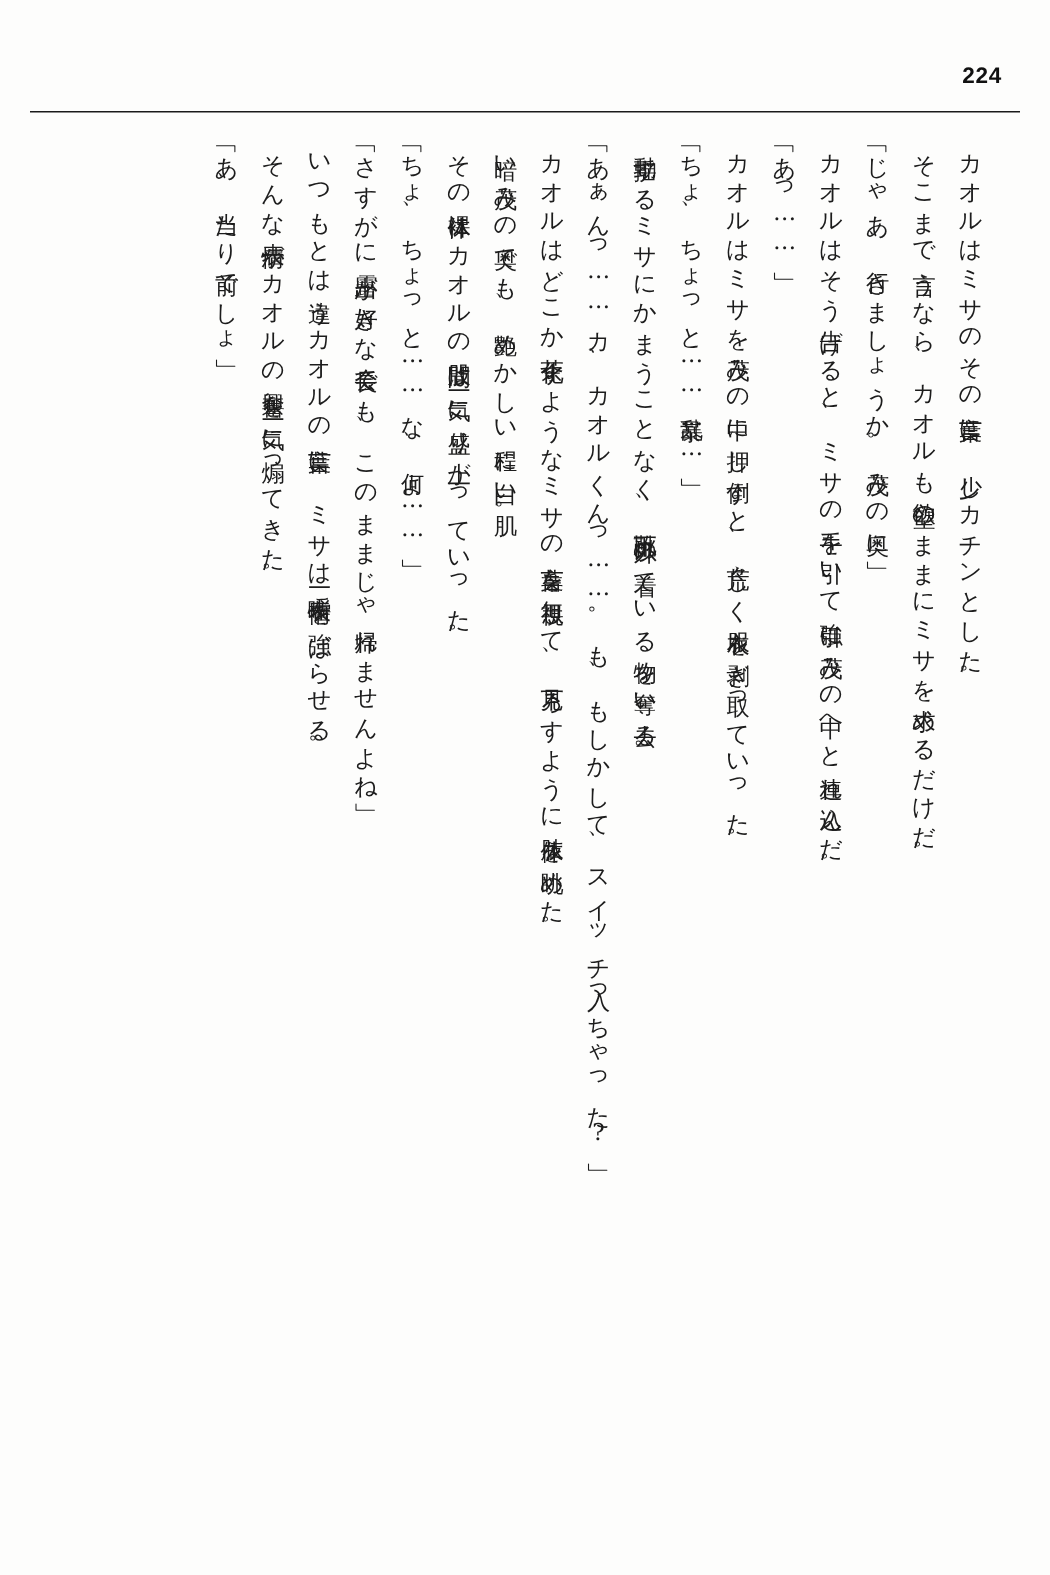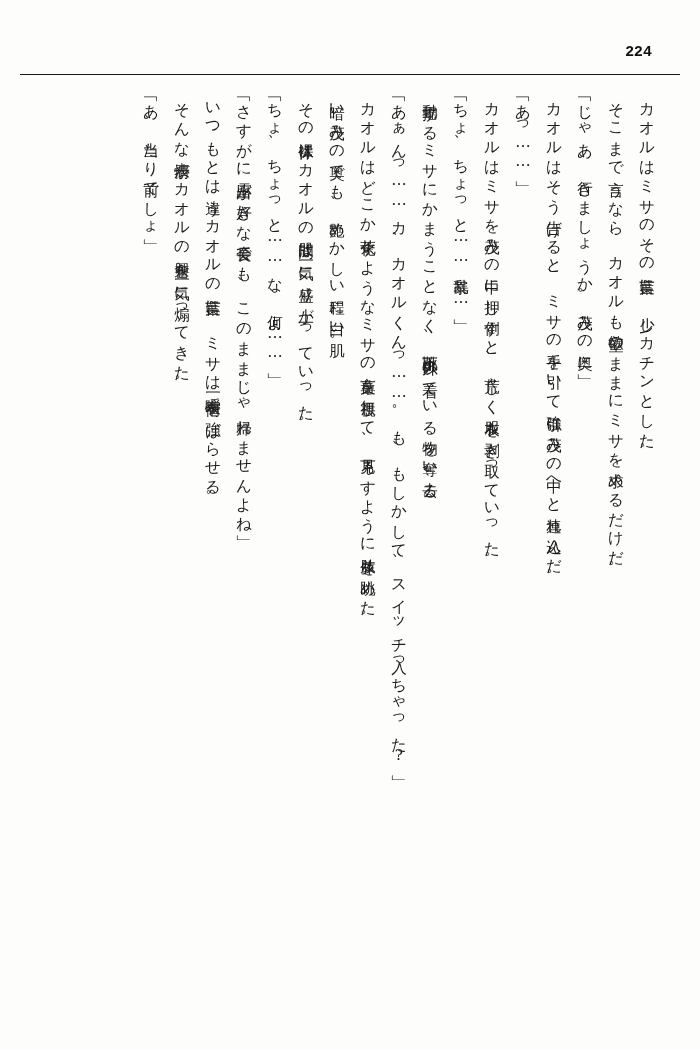--- a/index.html
+++ b/index.html
@@ -16,21 +16,21 @@
   }
   .page {
     position: relative;
     width: 700px;
     height: 1050px;
     background: #fdfdfc;
   }
   .page-number {
     position: absolute;
     top: 42px;
-    right: 48px;
+    right: 32px;
     font-family: "Liberation Sans", sans-serif;
     font-size: 15px;
     font-weight: bold;
     letter-spacing: 0.5px;
     color: #111111;
   }
   .rule {
     position: absolute;
     top: 74px;
     left: 20px;

